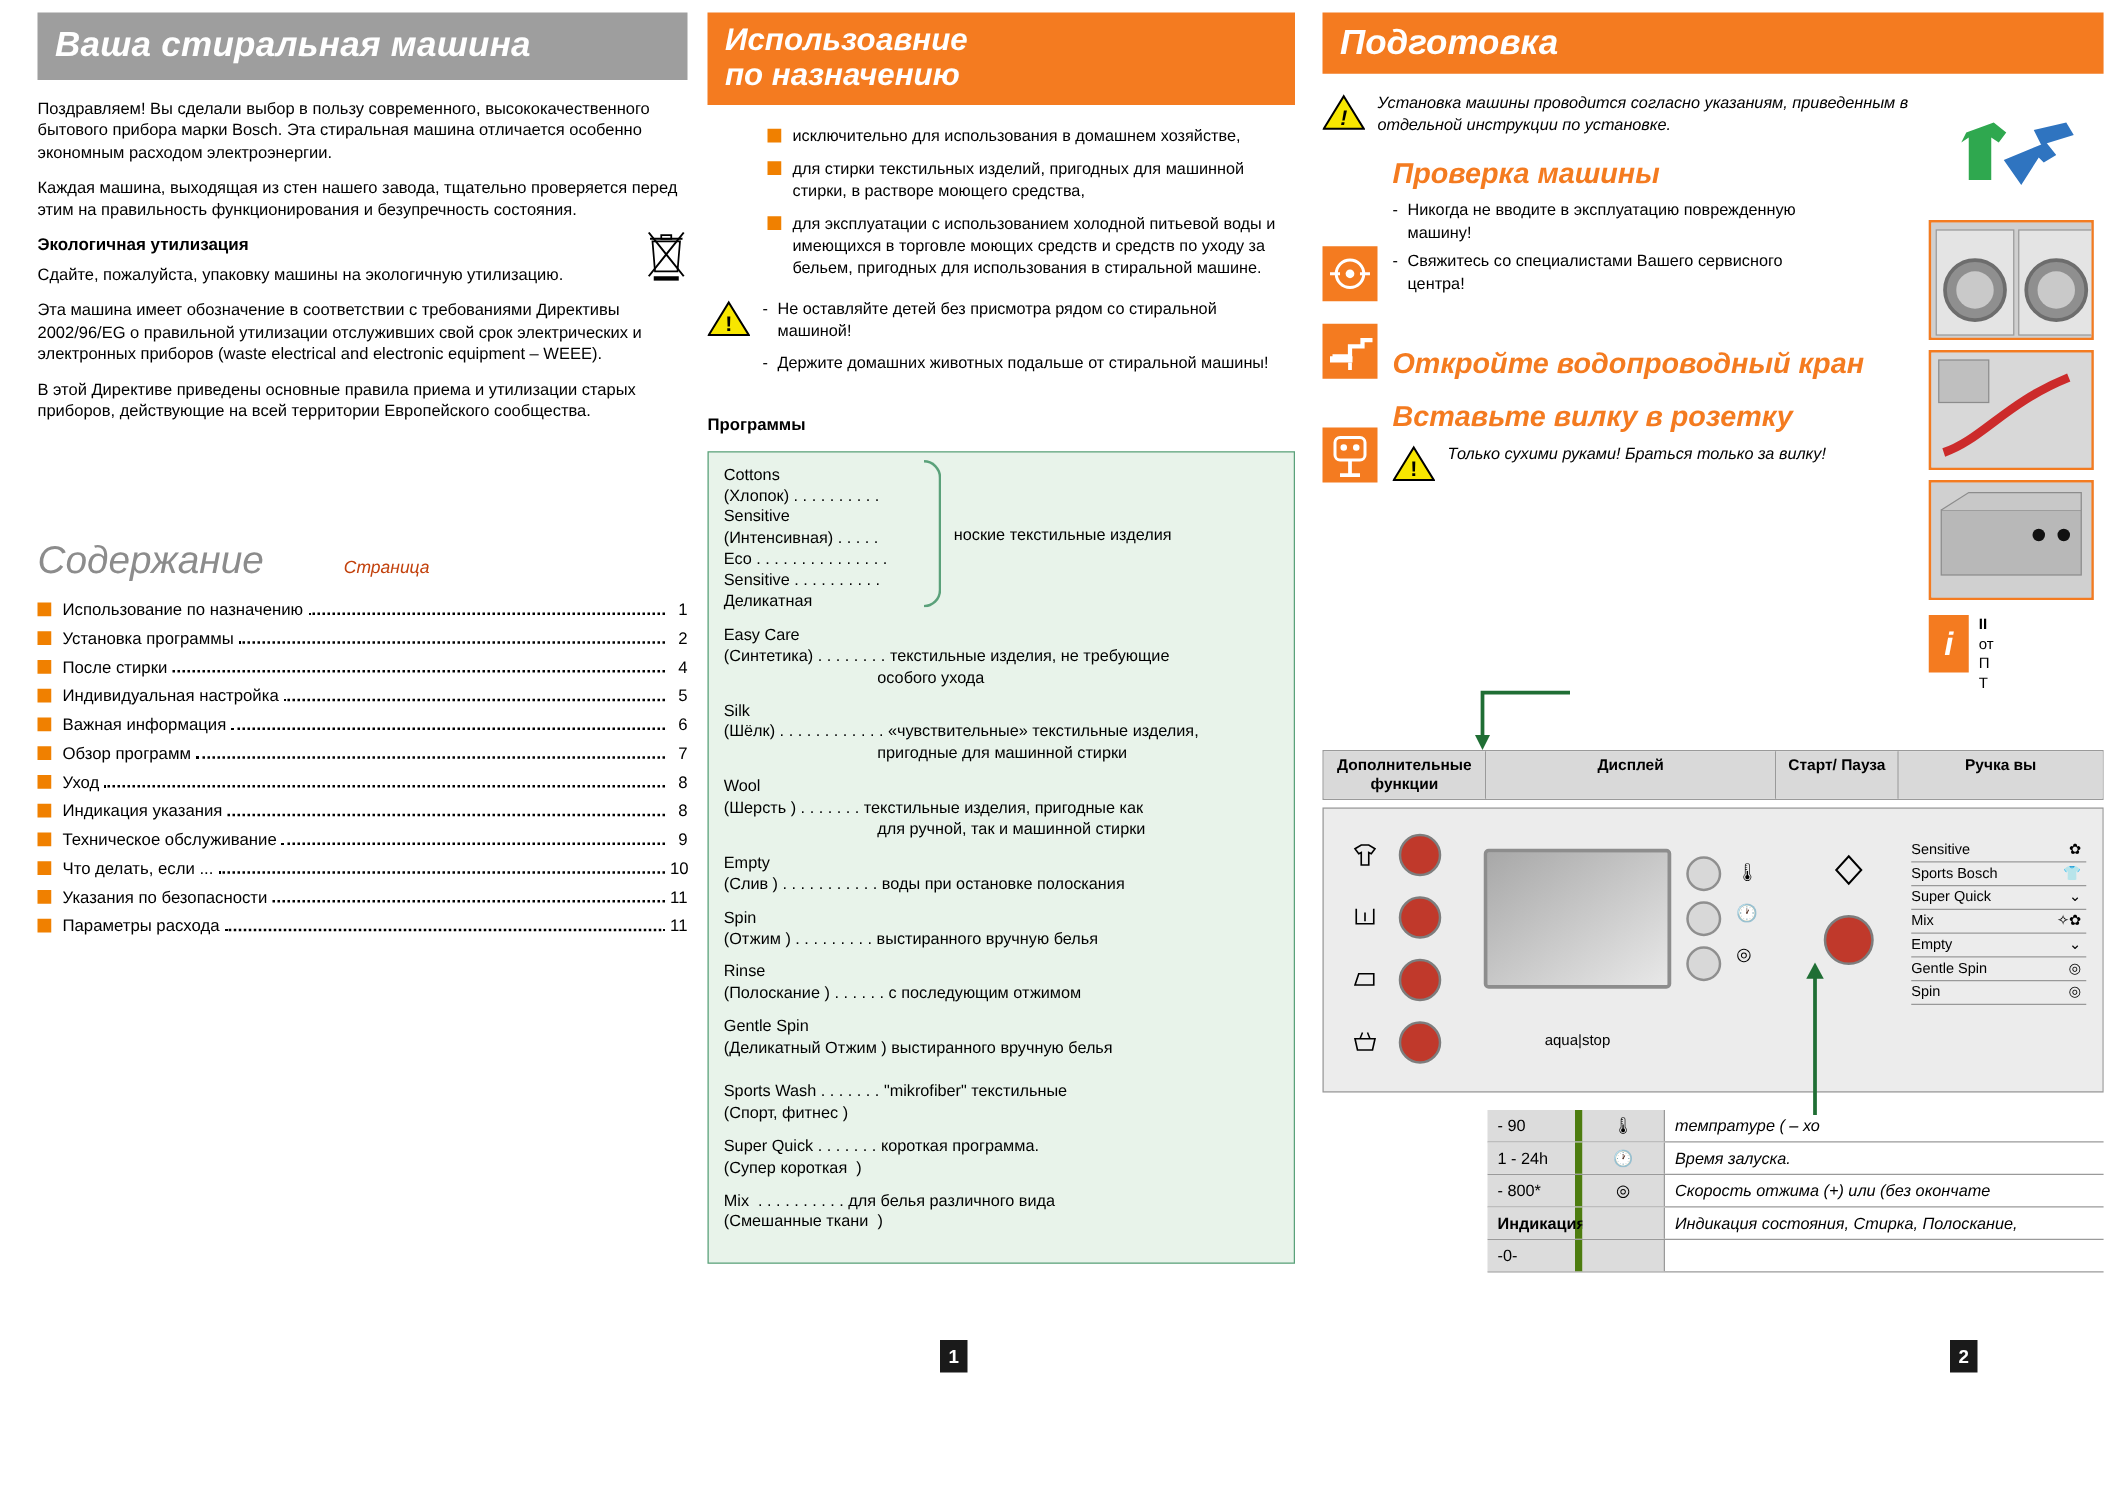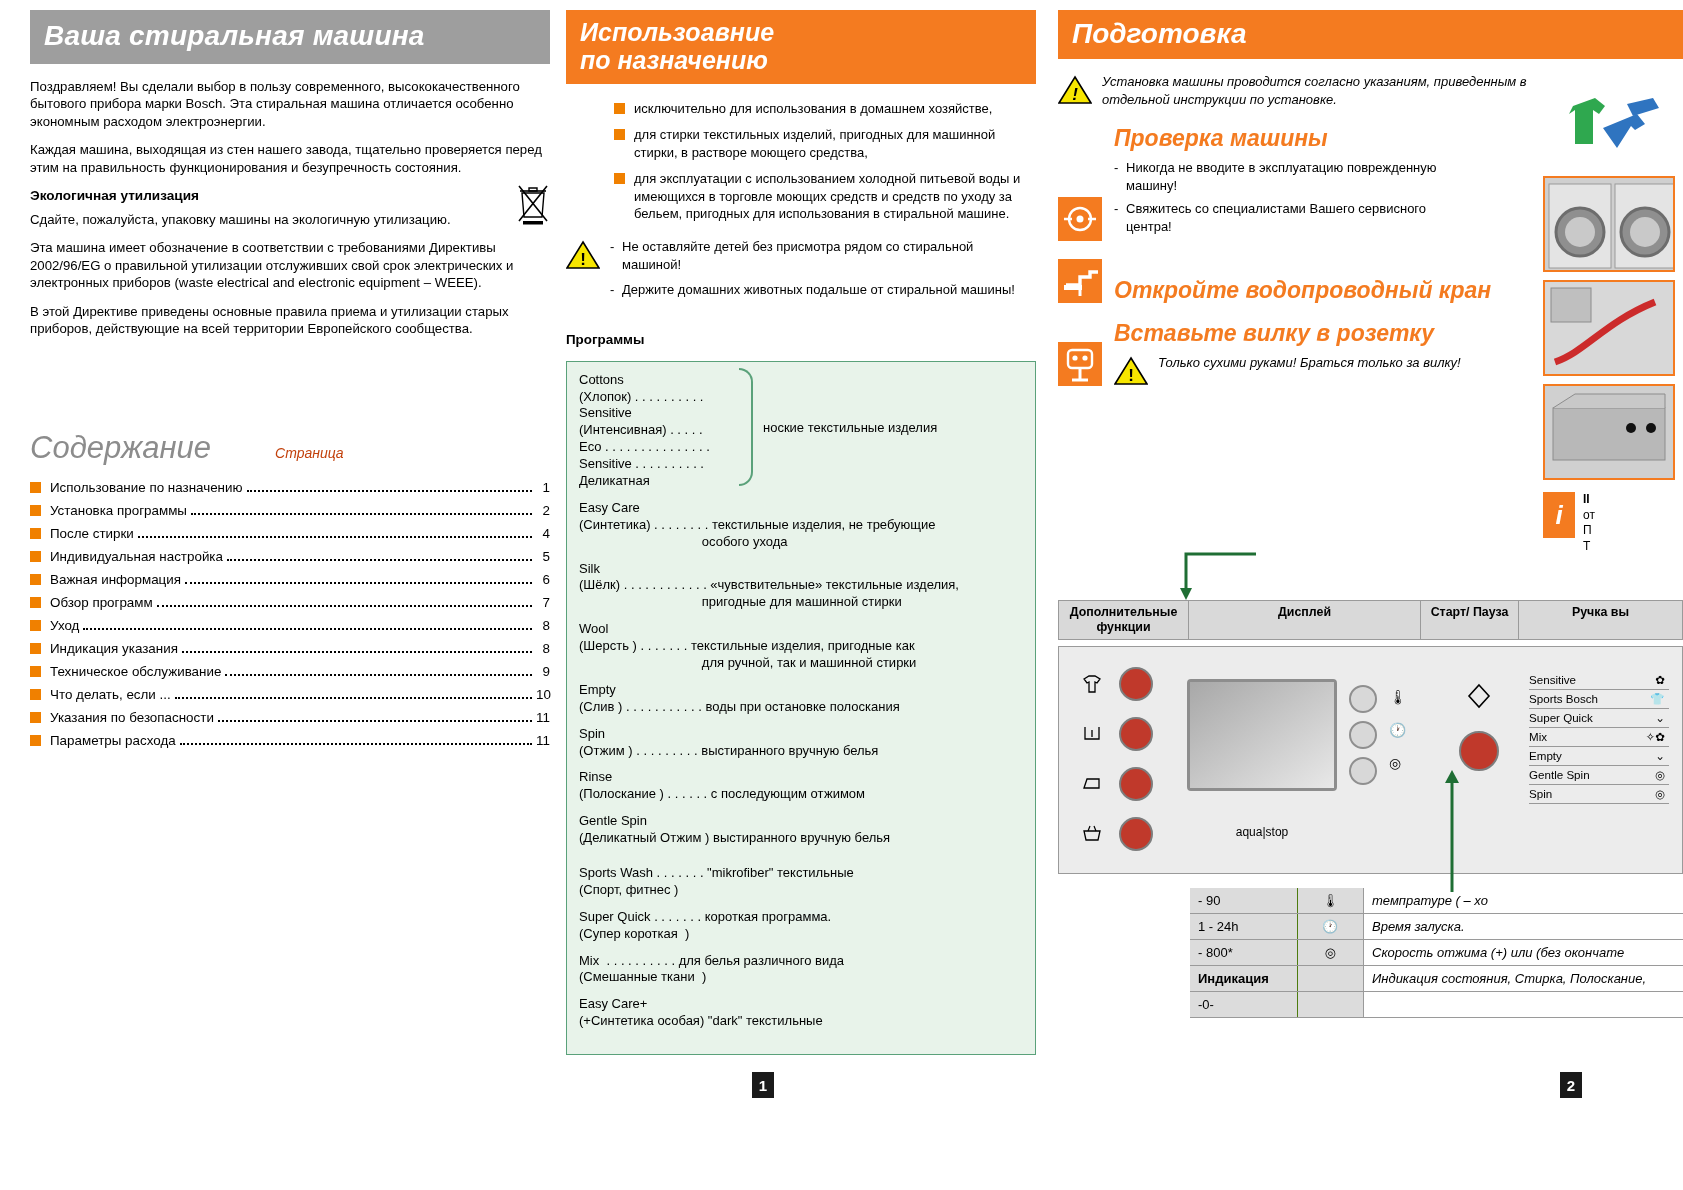--- a/index.html
+++ b/index.html
@@ -135,21 +135,21 @@
     height:228px; position:relative;
   }
   .knob { width:34px; height:34px; border-radius:50%; background:#c0392b; border:2px solid #7d7d7d; }
   .lcd { width:150px; height:112px; background:#b9b9b9; border:3px solid #8d8d8d; border-radius:4px; }
   .prog-list { font-size:11.6px; line-height:1.55; }
   .prog-list div { border-bottom:1px solid #999; display:flex; justify-content:space-between; padding-right:4px; }
 
   .tbl { position:absolute; left:1190px; top:888px; width:493px; font-size:13px; }
   .tbl-row { display:flex; border-bottom:1px solid #9a9a9a; }
   .tbl-row > div { padding:5px 8px; }
-  .tbl-c1 { width:108px; background:#dcdcdc; border-right:1px solid #4d7c0f; }
+  .tbl-c1 { width:76px; background:#dcdcdc; border-right:6px solid #4d7c0f; }
   .tbl-c2 { width:66px; background:#dcdcdc; border-right:1px solid #9a9a9a; text-align:center; }
   .tbl-c3 { flex:1; font-style:italic; }
   .tbl-row.bold .tbl-c1 { font-weight:bold; }
 
   .pagenum {
     position:absolute; width:22px; height:26px; background:#1a1a1a; color:#fff;
     font-weight:bold; font-size:15px; display:flex; align-items:center; justify-content:center;
   }
   .info-ico { width:32px; height:46px; background:#f47b20; color:#fff; font-weight:bold;
     font-style:italic; font-size:26px; display:flex; align-items:center; justify-content:center; }
@@ -364,24 +364,20 @@
       <div class="pgroup">
         <div class="pline">Super Quick . . . . . . . короткая программа.</div>
         <div class="pline">(Супер короткая  )</div>
       </div>
 
       <div class="pgroup">
         <div class="pline">Mix  . . . . . . . . . . для белья различного вида</div>
         <div class="pline">(Смешанные ткани  )</div>
       </div>
 
-      <div class="pgroup">
-        <div class="pline">Easy Care+</div>
-        <div class="pline">(+Синтетика особая) "dark" текстильные</div>
-      </div>
     </div>
   </div>
 
   <div class="col3">
     <div class="orange-banner" style="font-size:28px">
       <span>Подготовка</span>
     </div>
 
     <div class="c3-note">
       <svg class="tri" viewBox="0 0 34 30">

